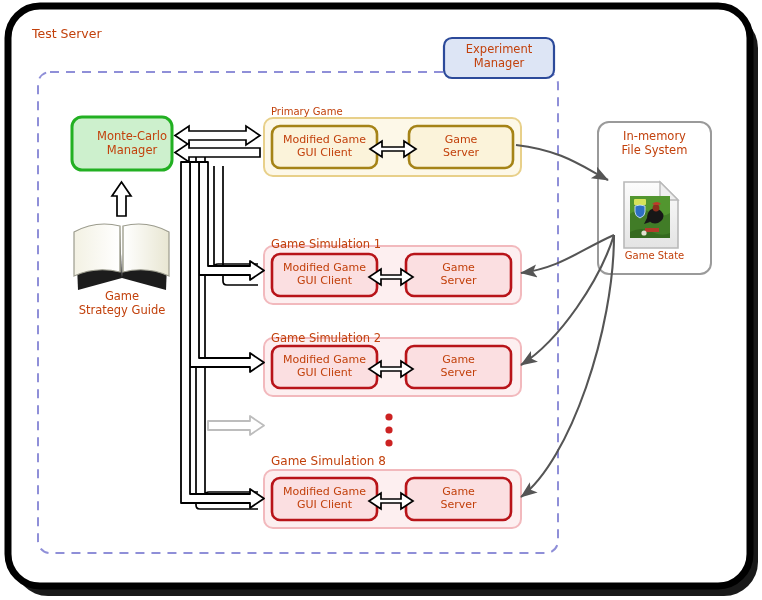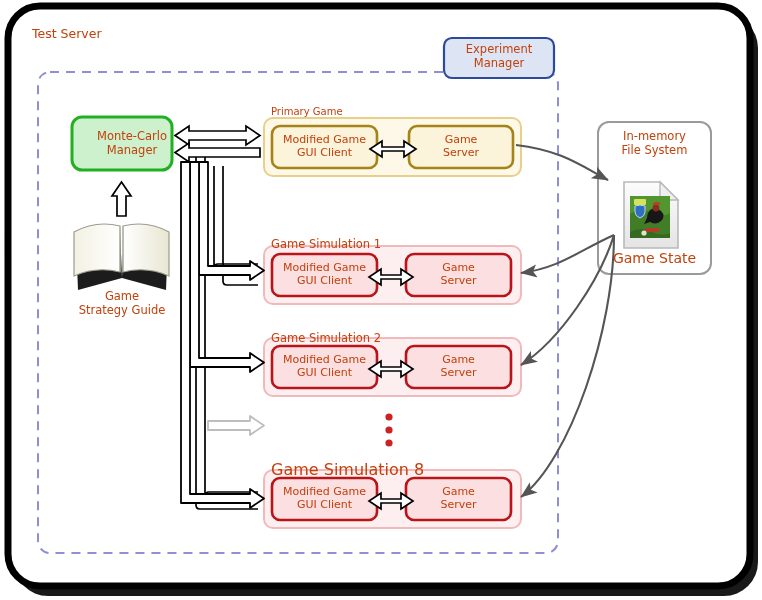--- a/index.html
+++ b/index.html
@@ -152,31 +152,31 @@
   <div class="lbl" style="left:32px;top:27px;font-size:12.5px;">Test Server</div>
 
   <div class="lbl ctr" style="left:444px;top:43px;width:110px;font-size:11.5px;"><span>Experiment</span><br><span>Manager</span></div>
 
   <div class="lbl ctr" style="left:72px;top:130px;width:120px;font-size:11.5px;"><span>Monte-Carlo</span><br><span>Manager</span></div>
 
   <div class="lbl ctr" style="left:62px;top:290px;width:120px;font-size:11.5px;"><span>Game</span><br><span>Strategy Guide</span></div>
 
   <div class="lbl ctr" style="left:601px;top:130px;width:107px;font-size:11.5px;"><span>In-memory</span><br><span>File System</span></div>
 
-  <div class="lbl ctr" style="left:601px;top:250px;width:107px;font-size:14px;">Game State</div>
+  <div class="lbl ctr" style="left:601px;top:250px;width:107px;font-size:10px;">Game State</div>
 
   <div class="lbl" style="left:271px;top:106px;font-size:10px;">Primary Game</div>
   <div class="lbl ctr" style="left:272px;top:134px;width:105px;font-size:11px;"><span>Modified Game</span><br><span>GUI Client</span></div>
   <div class="lbl ctr" style="left:409px;top:134px;width:104px;font-size:11px;"><span>Game</span><br><span>Server</span></div>
 
   <div class="lbl" style="left:271px;top:230px;font-size:11.5px;margin-top:8px;">Game Simulation 1</div>
   <div class="lbl ctr" style="left:272px;top:262px;width:105px;font-size:11px;"><span>Modified Game</span><br><span>GUI Client</span></div>
   <div class="lbl ctr" style="left:406px;top:262px;width:105px;font-size:11px;"><span>Game</span><br><span>Server</span></div>
 
   <div class="lbl" style="left:271px;top:332px;font-size:11.5px;">Game Simulation 2</div>
   <div class="lbl ctr" style="left:272px;top:354px;width:105px;font-size:11px;"><span>Modified Game</span><br><span>GUI Client</span></div>
   <div class="lbl ctr" style="left:406px;top:354px;width:105px;font-size:11px;"><span>Game</span><br><span>Server</span></div>
 
-  <div class="lbl" style="left:271px;top:454px;font-size:16px;margin-top:7px;">Game Simulation 8</div>
+  <div class="lbl" style="left:271px;top:454px;font-size:12px;">Game Simulation 8</div>
   <div class="lbl ctr" style="left:272px;top:486px;width:105px;font-size:11px;"><span>Modified Game</span><br><span>GUI Client</span></div>
   <div class="lbl ctr" style="left:406px;top:486px;width:105px;font-size:11px;"><span>Game</span><br><span>Server</span></div>
 
 </div>
 
 </body></html>

